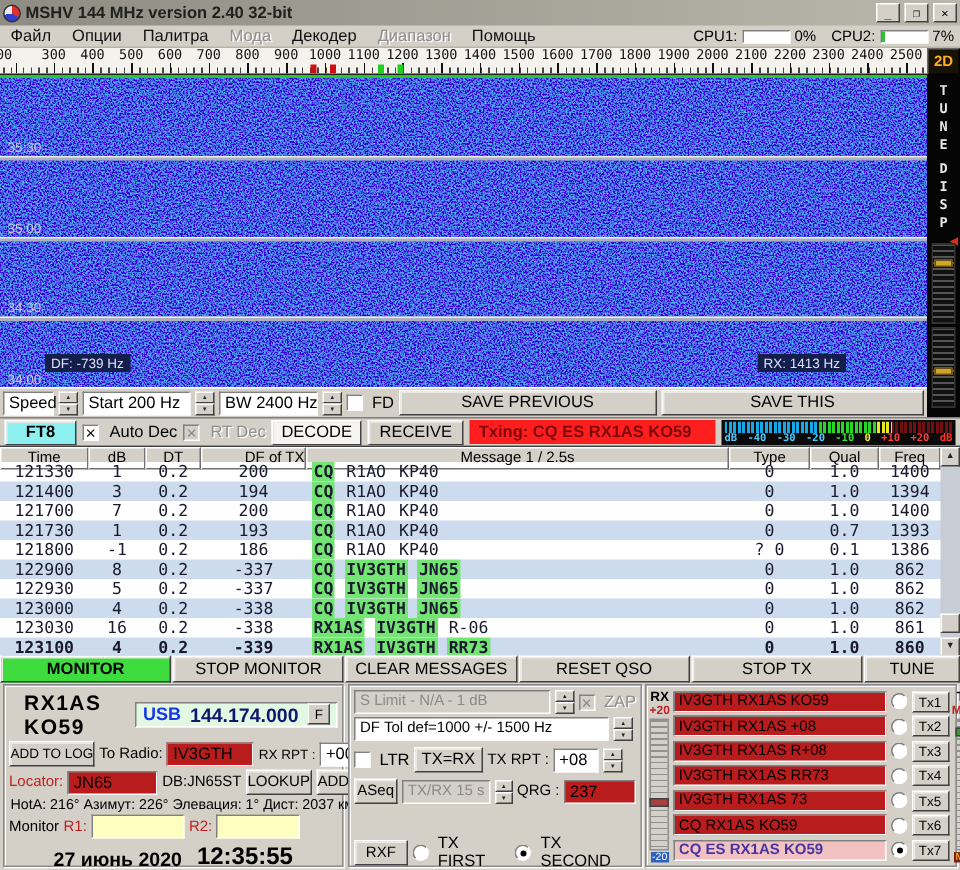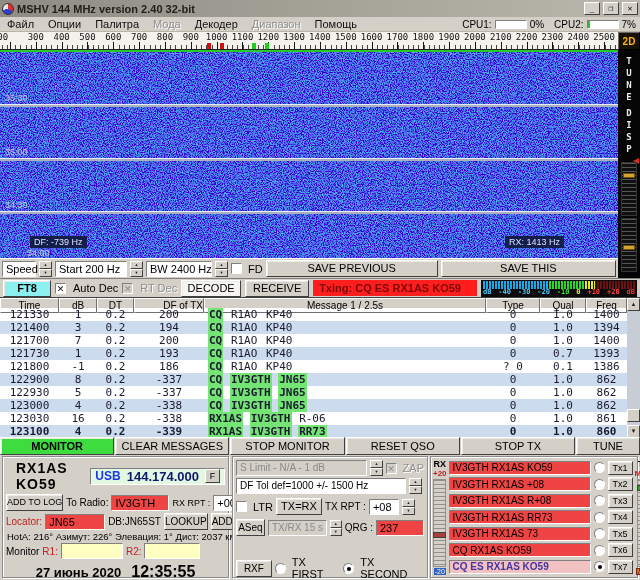--- a/index.html
+++ b/index.html
@@ -79,21 +79,21 @@
 #pmid{left:232px;width:196px}
 #pright{left:430px;width:208px;display:flex;padding:2px}
 .prow{display:flex;align-items:center;gap:3px;padding:1px 3px}
 #callsign{font-size:14px;font-weight:bold;letter-spacing:1px;padding-left:10px}
 #freqbox{background:#e2f8e2;border:1px solid;border-color:#808080 #fff #fff #808080;display:flex;align-items:center;gap:6px;padding:0 4px;height:17px}
 #usb{color:#1838e8;font-weight:bold;font-size:12px}
 #vfo{color:#10186e;font-weight:bold;font-size:13px;font-family:"Liberation Sans",sans-serif}
 .fbtn{width:15px;height:14px;background:#d4d0c8;border:1px solid;border-color:#fff #404040 #404040 #fff;font-size:9px;line-height:12px;text-align:center}
 .lab{font-size:10px;white-space:nowrap}
 .lab.red{color:#c02020}
-.inp{background:#ef4444;border:1px solid;border-color:#808080 #fff #fff #808080;height:16px;font-size:11px;padding:0 3px;font-family:"Liberation Sans",sans-serif}
+.inp{background:#b91c1c;border:1px solid;border-color:#808080 #fff #fff #808080;height:16px;font-size:11px;padding:0 3px;font-family:"Liberation Sans",sans-serif}
 .inp.yellow{background:#ffffc2}
 #bearing{font-size:9.5px;white-space:nowrap;padding-left:4px}
 #dtrow{justify-content:center;gap:10px;margin-top:2px}
 #ddate{font-size:13px;font-weight:bold}
 #dtime{font-size:16px;font-weight:bold}
 .radio{width:11px;height:11px;border-radius:50%;background:#fff;border:1px solid;border-color:#808080 #fff #fff #808080;position:relative;flex:none}
 .radio.sel::after{content:"";position:absolute;left:3px;top:3px;width:4px;height:4px;border-radius:50%;background:#000}
 #autoison{background:#f28080;color:#b40000;font-weight:bold}
 
 .sidecol{width:22px;display:flex;flex-direction:column;align-items:center;font-size:8px}
@@ -163,21 +163,21 @@
     <filter id="wfnoise" x="0" y="0" width="100%" height="100%">
       <feTurbulence type="fractalNoise" baseFrequency="0.85" numOctaves="2" seed="7"></feTurbulence>
       <feColorMatrix type="matrix" values="0.12 0 0 0 0  1.45 0 0 0 -0.6  0.65 0 0 0 0.45  0 0 0 0 1"></feColorMatrix>
     </filter>
     <rect width="618" height="208" filter="url(#wfnoise)"></rect>
   </svg>
   <div id="wf-topline"></div>
   <div class="wfsep" style="top:54px"></div>
   <div class="wfsep" style="top:108px"></div>
   <div class="wfsep" style="top:161px"></div>
-  <span><span class="wftime" style="top: 43px;">35:30</span><span class="wftime" style="top: 97px;">35:00</span><span class="wftime" style="top: 150px;">34:30</span><span class="wftime" style="top: 198px; margin-left: 22px;">34:00</span></span>
+  <span><span class="wftime" style="top: 43px;">35:30</span><span class="wftime" style="top: 97px;">35:00</span><span class="wftime" style="top: 150px;">34:30</span><span class="wftime" style="top: 198px;">34:00</span></span>
   <span class="wftag" style="left:30px;top:186px">DF: -739 Hz</span>
   <span class="wftag" style="left:505px;top:186px">RX: 1413 Hz</span>
 </div>
 
 <div id="strip" class="abs">
   <div style="position:absolute;top:5px;width:100%"><span><div class="vlet">T</div><div class="vlet">U</div><div class="vlet">N</div><div class="vlet">E</div></span></div>
   <div style="position:absolute;top:57px;width:100%"><span><div class="vlet">D</div><div class="vlet">I</div><div class="vlet">S</div><div class="vlet">P</div></span></div>
   <div id="stripmark" style="top:108px"></div>
   <div class="minislider" style="top:112px;height:54px">
     <div class="minihandle" style="top:10px"></div>
@@ -349,22 +349,22 @@
     </div>
   <div id="tscroll">
     <span class="sbtn" style="top:0">▲</span>
     <div id="sthumb" style="top:111px"></div>
     <span class="sbtn" style="bottom:0">▼</span>
   </div>
 </div>
 
 <div id="actions" class="abs">
   <span class="btn" id="btn-monitor">MONITOR</span>
+  <span class="btn">STOP MONITOR</span>
   <span class="btn">CLEAR MESSAGES</span>
-  <span class="btn">STOP MONITOR</span>
   <span class="btn">RESET QSO</span>
   <span class="btn">STOP TX</span>
   <span class="btn">TUNE</span>
 </div>
 
 <div id="pleft" class="panel">
   <div class="prow" style="margin-top:2px">
     <span id="callsign">RX1AS KO59</span>
     <span style="flex:1"></span>
     <span id="freqbox">

